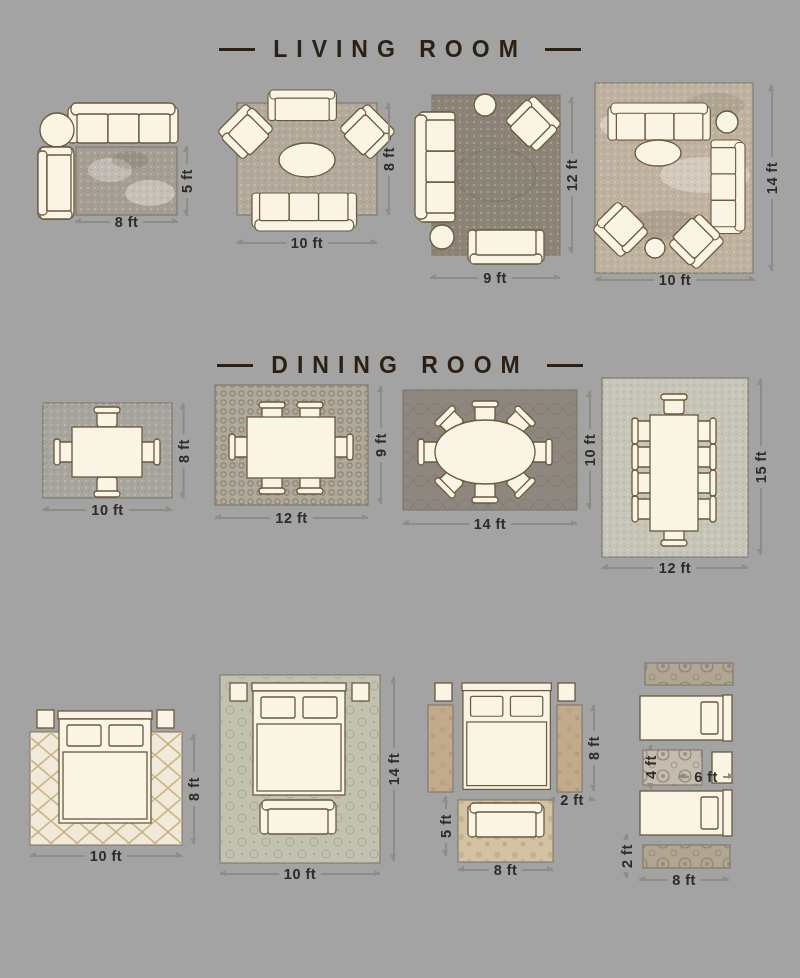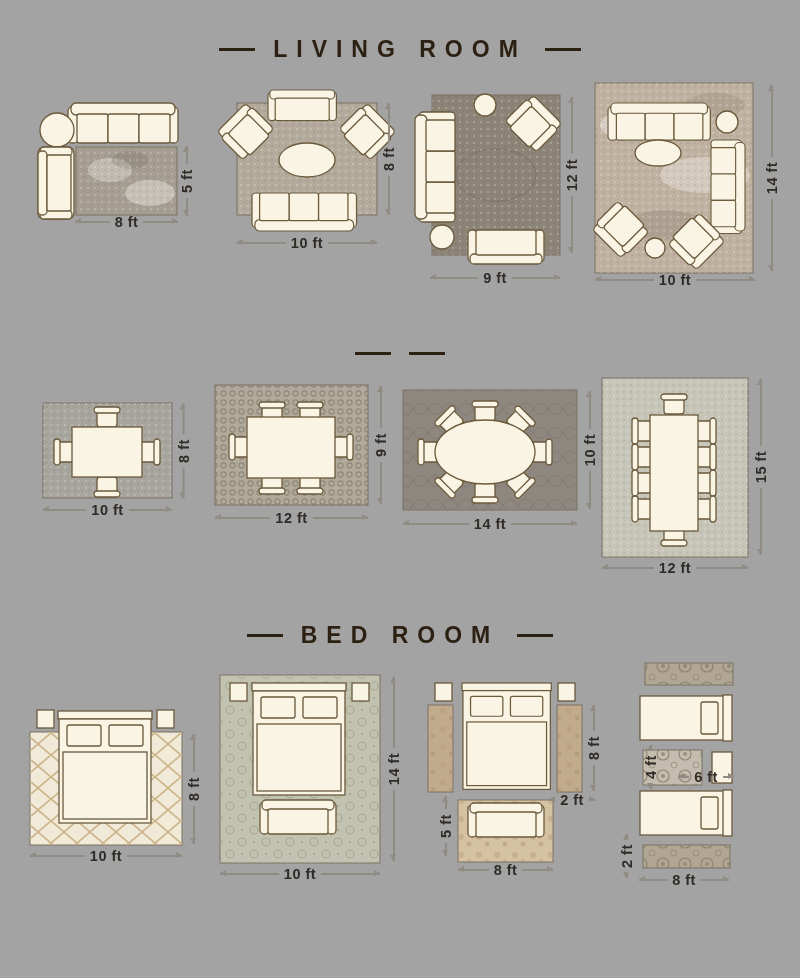--- a/index.html
+++ b/index.html
@@ -114,25 +114,21 @@
     </defs>
   </svg>
 
   <div class="section-title" style="top:36px">
     <span class="title-dash"></span>
     <span>LIVING ROOM</span>
     <span class="title-dash"></span>
   </div>
   <div class="section-title" style="top:352px">
     <span class="title-dash"></span>
-    <span class="title-dash"></span>
-  </div>
-  <div class="section-title" style="top:622px">
-    <span class="title-dash"></span>
-    <span>BED ROOM</span>
+    <span>DINING ROOM</span>
     <span class="title-dash"></span>
   </div>
 
   <svg class="scene" style="left:30px;top:95px" width="160" height="130">
     <g>
       <rect x="46" y="52" width="101" height="68" class="rugline" fill="#a69e92"></rect>
       <ellipse cx="80" cy="75" rx="22" ry="12" fill="#ffffff" opacity="0.3"></ellipse>
       <ellipse cx="120" cy="98" rx="25" ry="13" fill="#ffffff" opacity="0.35"></ellipse>
       <ellipse cx="100" cy="65" rx="18" ry="9" fill="#6e665c" opacity="0.25"></ellipse>
       <rect x="46" y="52" width="101" height="68" fill="url(#pat-noise)" stroke="none"></rect>

